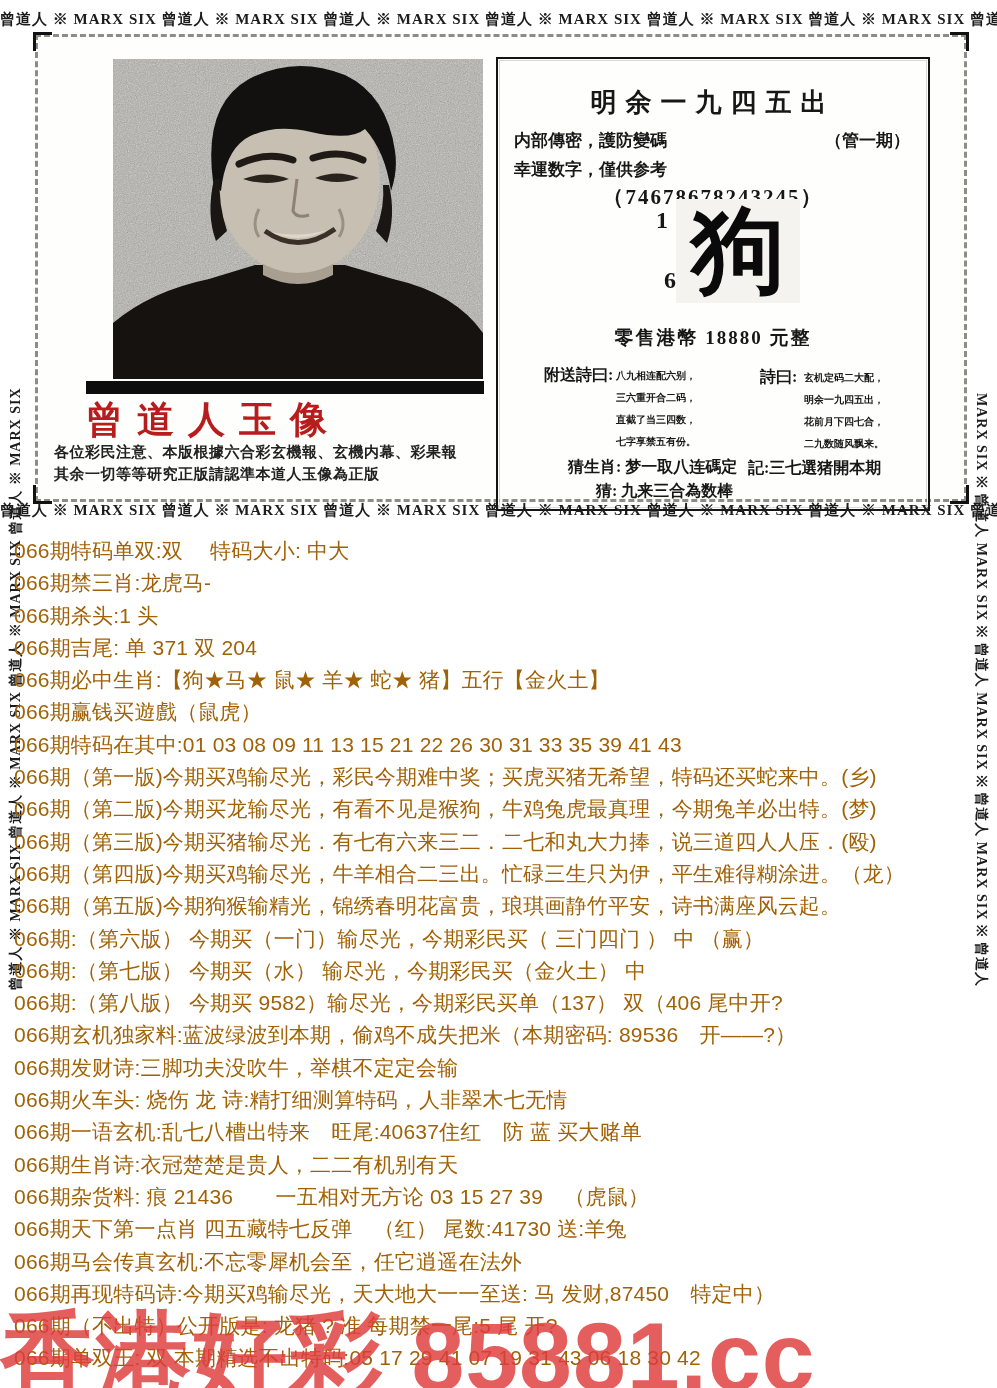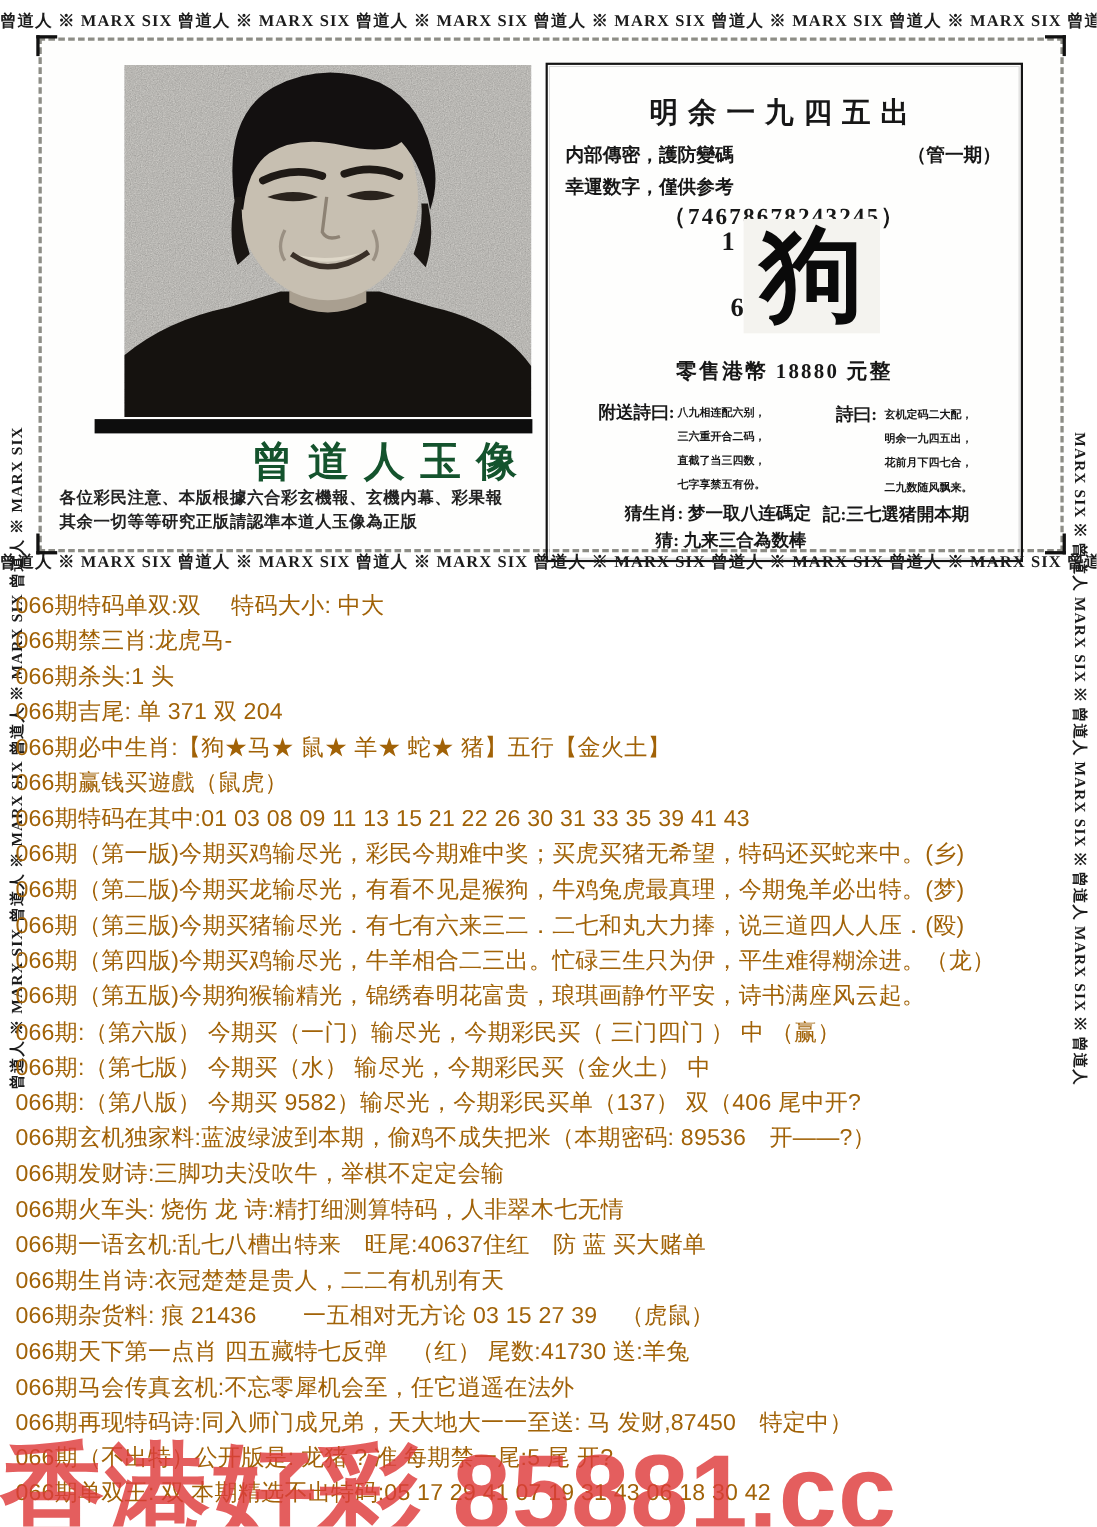--- a/index.html
+++ b/index.html
@@ -30,23 +30,23 @@
   }
   .corner{position:absolute;width:16px;height:16px;}
   .corner.tl{left:-5px;top:-5px;border-left:3px solid #111;border-top:3px solid #111;}
   .corner.tr{right:-5px;top:-5px;border-right:3px solid #111;border-top:3px solid #111;}
   .corner.bl{left:-5px;bottom:-5px;border-left:3px solid #111;border-bottom:3px solid #111;}
   .corner.br{right:-5px;bottom:-5px;border-right:3px solid #111;border-bottom:3px solid #111;}
   
   .photo{position:absolute;left:75px;top:22px;width:370px;height:320px;}
   .photo-bar{position:absolute;left:48px;top:344px;width:398px;height:13px;background:#0d0d0d;}
   .caption{
-    position:absolute;left:48px;top:358px;width:398px;text-align:right;
+    position:absolute;left:48px;top:358px;width:398px;text-align:left;
     font-family:"Liberation Serif",serif;font-weight:bold;font-size:37px;
-    letter-spacing:14px;color:#14532d;
+    letter-spacing:14px;color:#b91c1c;
   }
   .notice{
     position:absolute;left:16px;width:450px;
     font-family:"Liberation Serif",serif;font-weight:bold;font-size:15px;
     color:#222;letter-spacing:.5px;white-space:nowrap;
   }
   .notice.n1{top:406px;}
   .notice.n2{top:428px;}
   
   .mbox{
@@ -202,20 +202,20 @@
     <div class="line">066期:（第七版） 今期买（水） 输尽光，今期彩民买（金火土） 中</div>
     <div class="line">066期:（第八版） 今期买 9582）输尽光，今期彩民买单（137） 双（406 尾中开?</div>
     <div class="line">066期玄机独家料:蓝波绿波到本期，偷鸡不成失把米（本期密码: 89536　开——?）</div>
     <div class="line">066期发财诗:三脚功夫没吹牛，举棋不定定会输</div>
     <div class="line">066期火车头: 烧伤 龙 诗:精打细测算特码，人非翠木七无情</div>
     <div class="line">066期一语玄机:乱七八槽出特来　旺尾:40637住红　防 蓝 买大赌单</div>
     <div class="line">066期生肖诗:衣冠楚楚是贵人，二二有机别有天</div>
     <div class="line">066期杂货料: 痕 21436　　一五相对无方论 03 15 27 39　（虎鼠）</div>
     <div class="line">066期天下第一点肖 四五藏特七反弹　（红） 尾数:41730 送:羊兔</div>
     <div class="line">066期马会传真玄机:不忘零犀机会至，任它逍遥在法外</div>
-    <div class="line">066期再现特码诗:同入师门成兄弟，天大地大一一至送: 马 发财,87450　特定中）</div>
+    <div class="line">066期再现特码诗:今期买鸡输尽光，天大地大一一至送: 马 发财,87450　特定中）</div>
     <div class="line">066期（不出特）公开版是: 龙猪 ? 准 每期禁一尾:5 尾 开?</div>
     <div class="line">066期单双王: 双 本期精选不出特码:05 17 29 41 07 19 31 43 06 18 30 42</div>
   </div>
 
   <div class="watermark">香港好彩 85881.cc</div>
 
 </div>
 
 </body></html>

